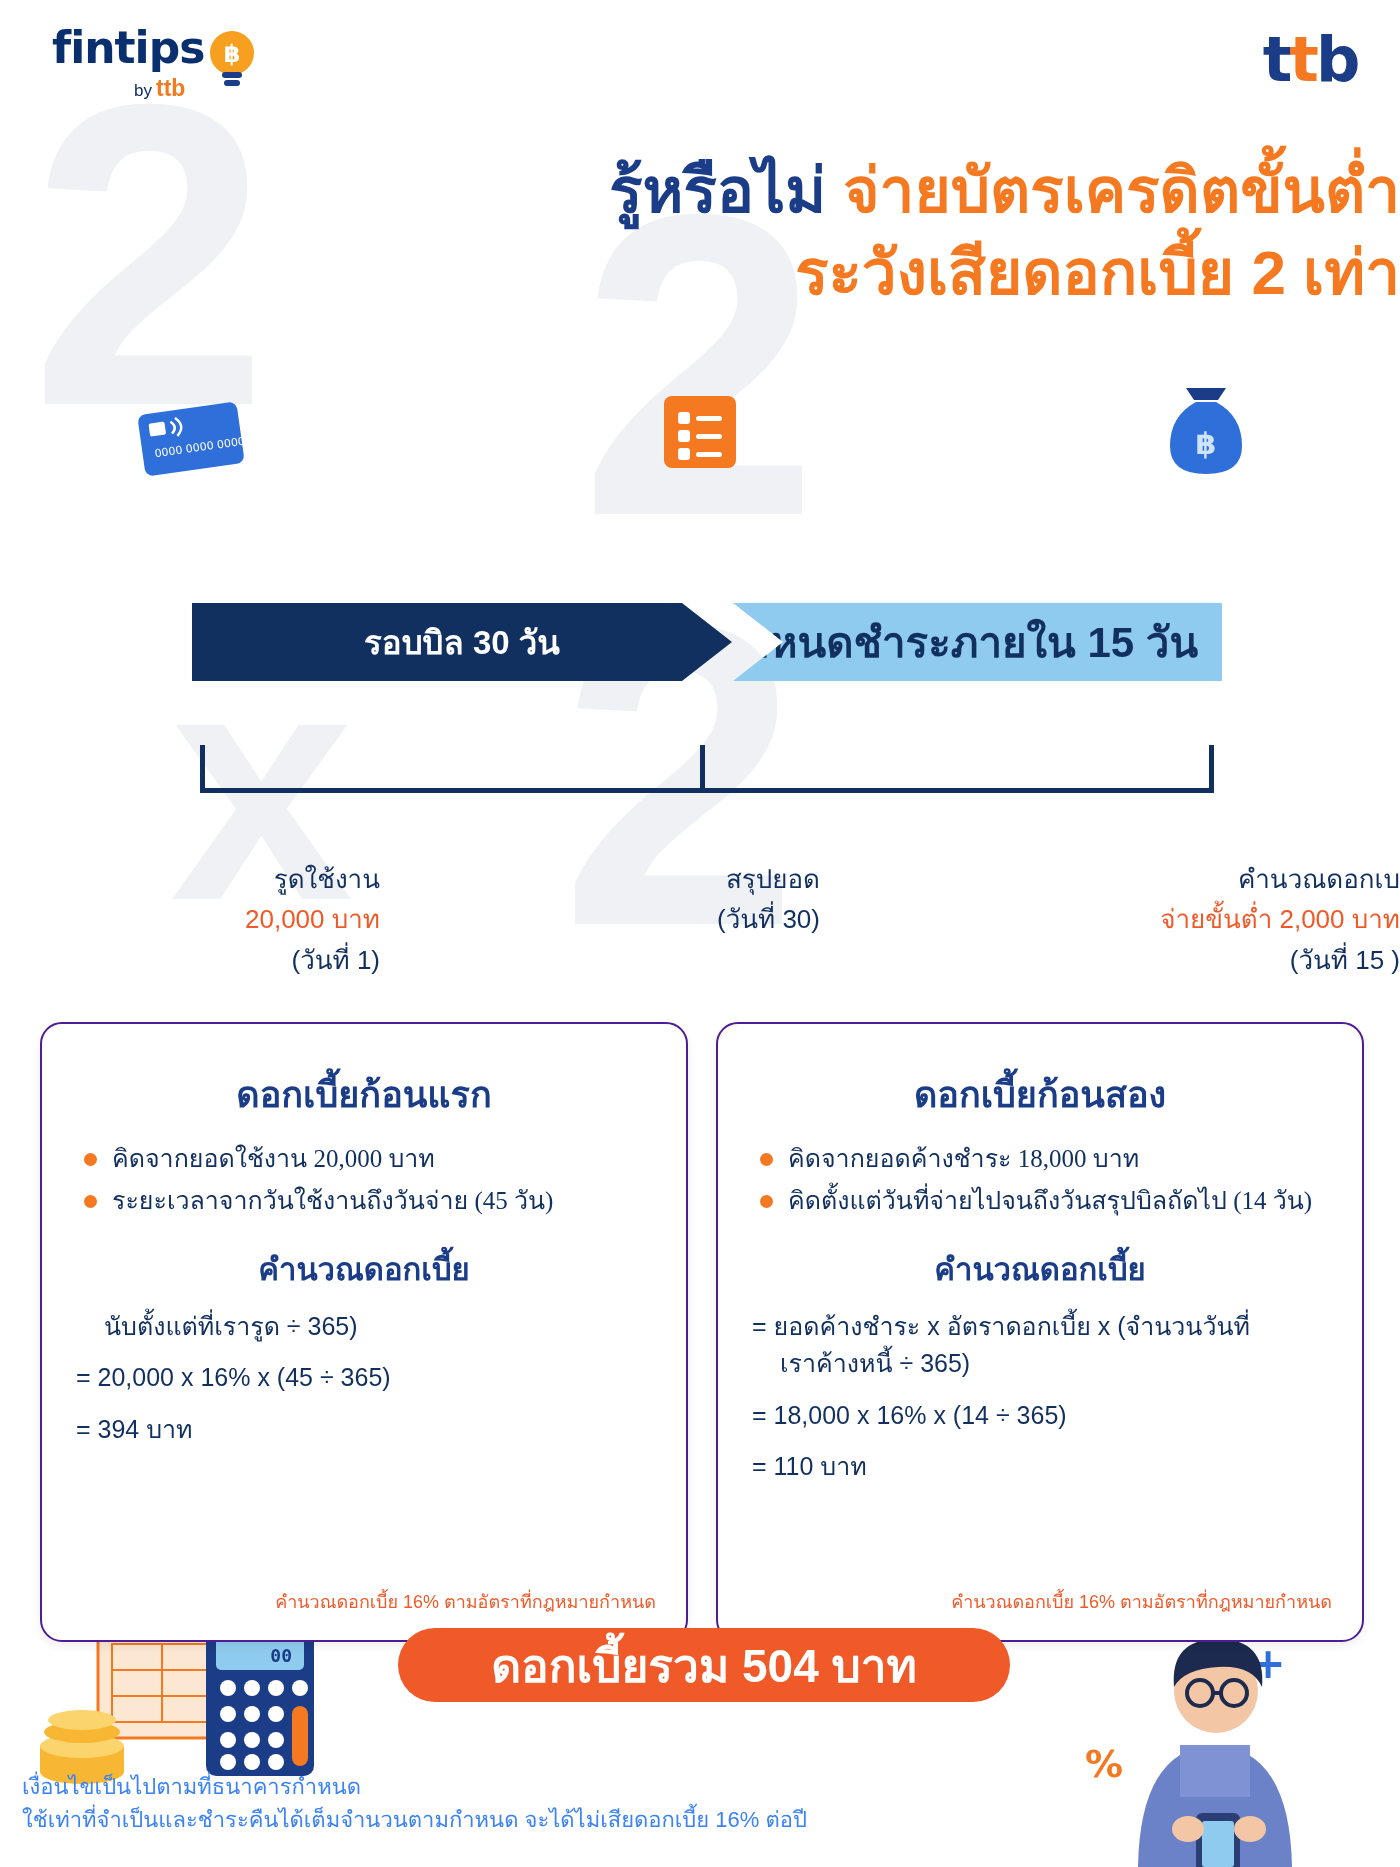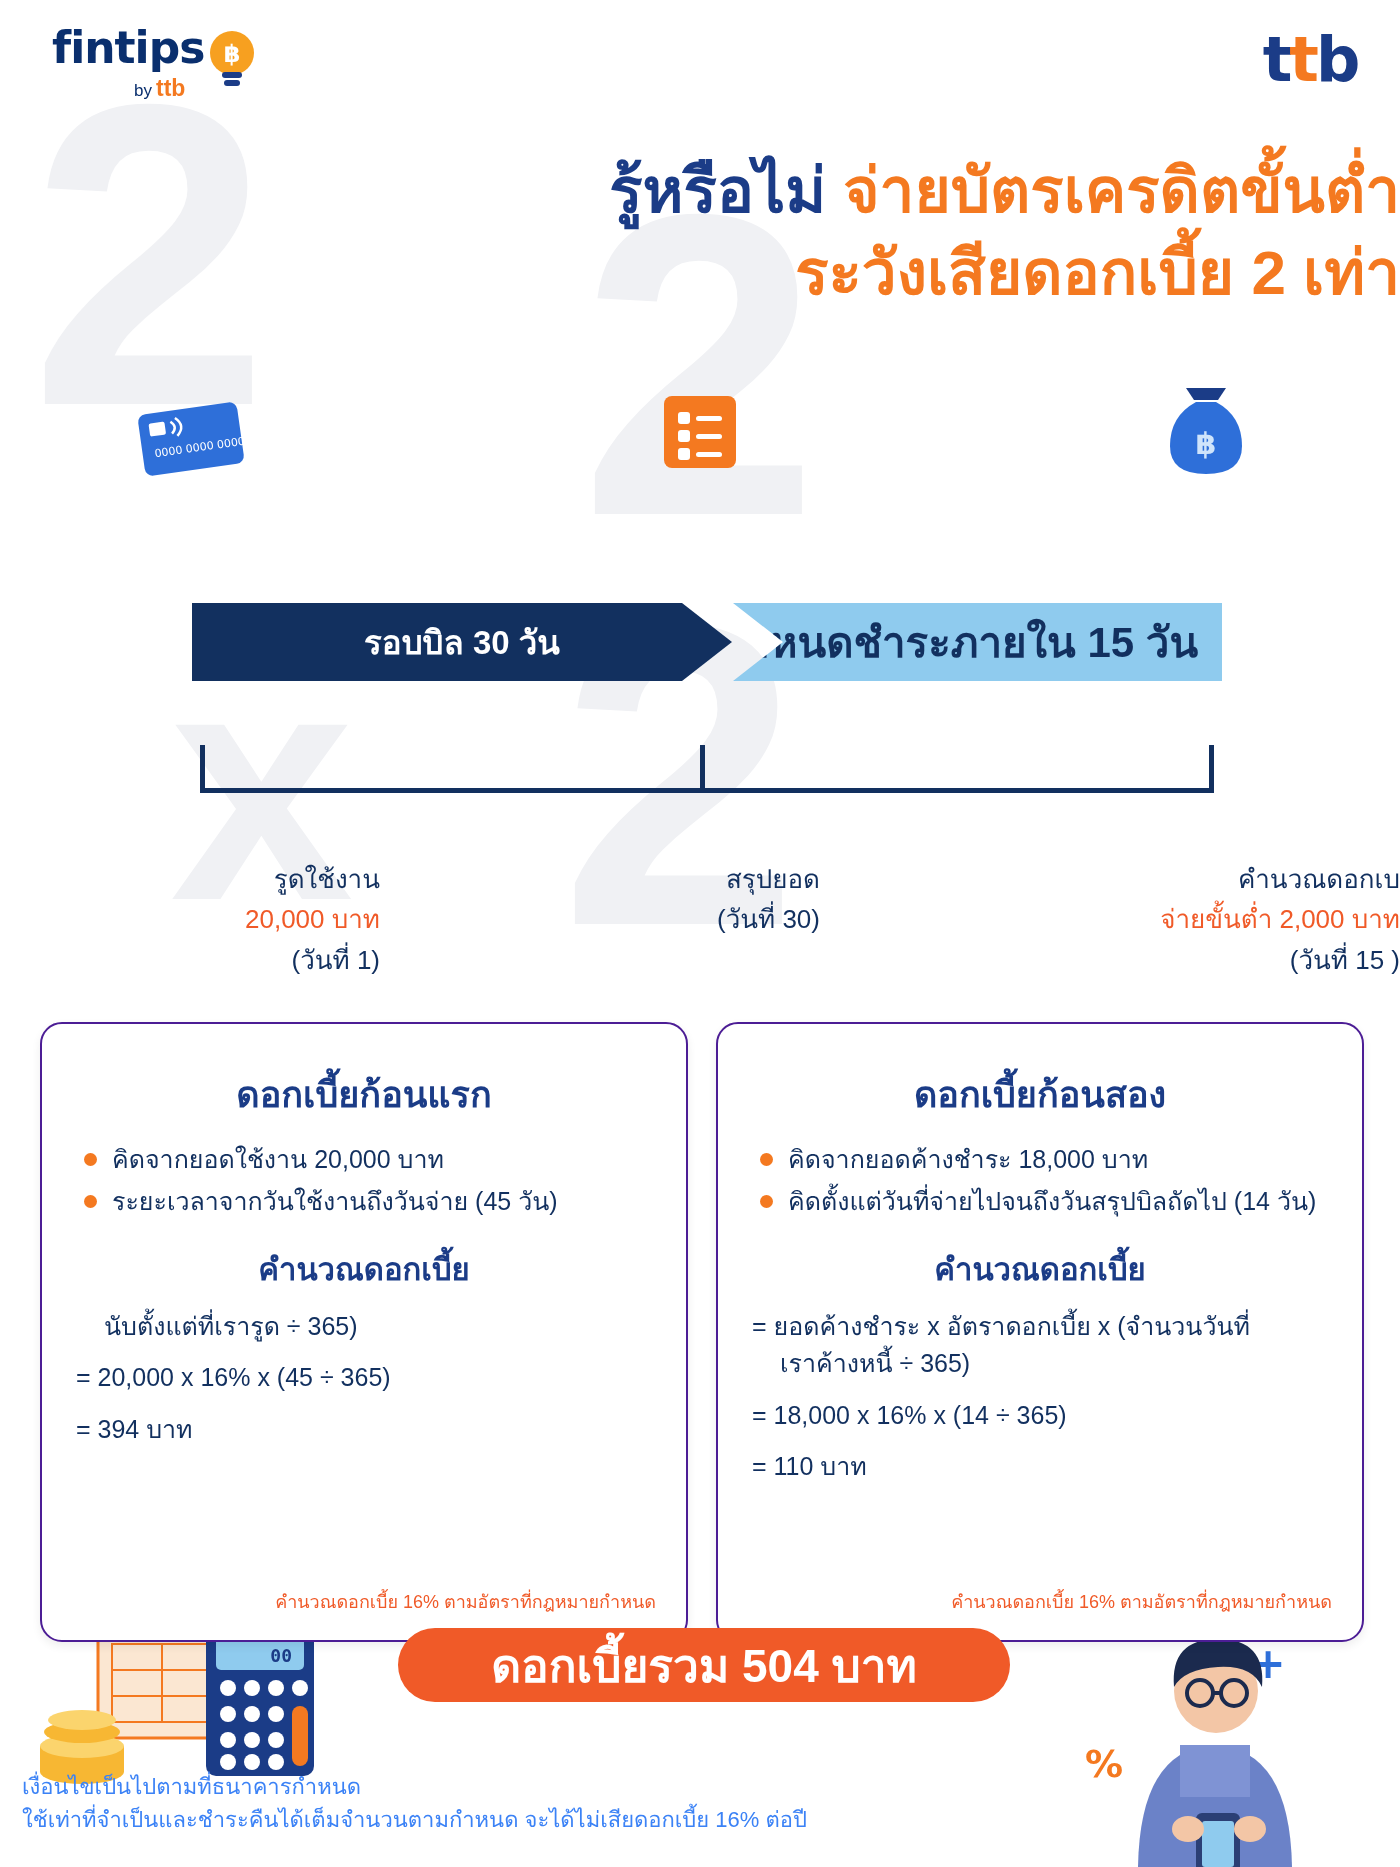--- a/index.html
+++ b/index.html
@@ -121,21 +121,21 @@
     background: #ffffff; border: 2px solid #4c1d95; border-radius: 22px;
     box-shadow: 0 4px 10px rgba(0,0,0,0.07);
     padding: 42px 30px;
   }
   .card-left  { left: 40px; }
   .card-right { left: 716px; }
   .card-title {
     text-align: center; color: #1b3c87; font-size: 36px; font-weight: 700;
     margin-bottom: 18px;
   }
-  ul.bullets { list-style: none; margin: 0 0 24px 6px; }
+  ul.bullets { list-style: none; margin: 0 0 24px 6px; font-family: Liberation Serif, serif; }
   ul.bullets li {
     position: relative; padding-left: 34px; font-size: 25px; color: #12305f;
     line-height: 1.45; margin-bottom: 6px;
   }
   ul.bullets li::before {
     content: ""; position: absolute; left: 6px; top: 12px;
     width: 13px; height: 13px; border-radius: 50%; background: #f47920;
   }
   .calc-title {
     text-align: center; color: #1b3c87; font-size: 31px; font-weight: 700;

